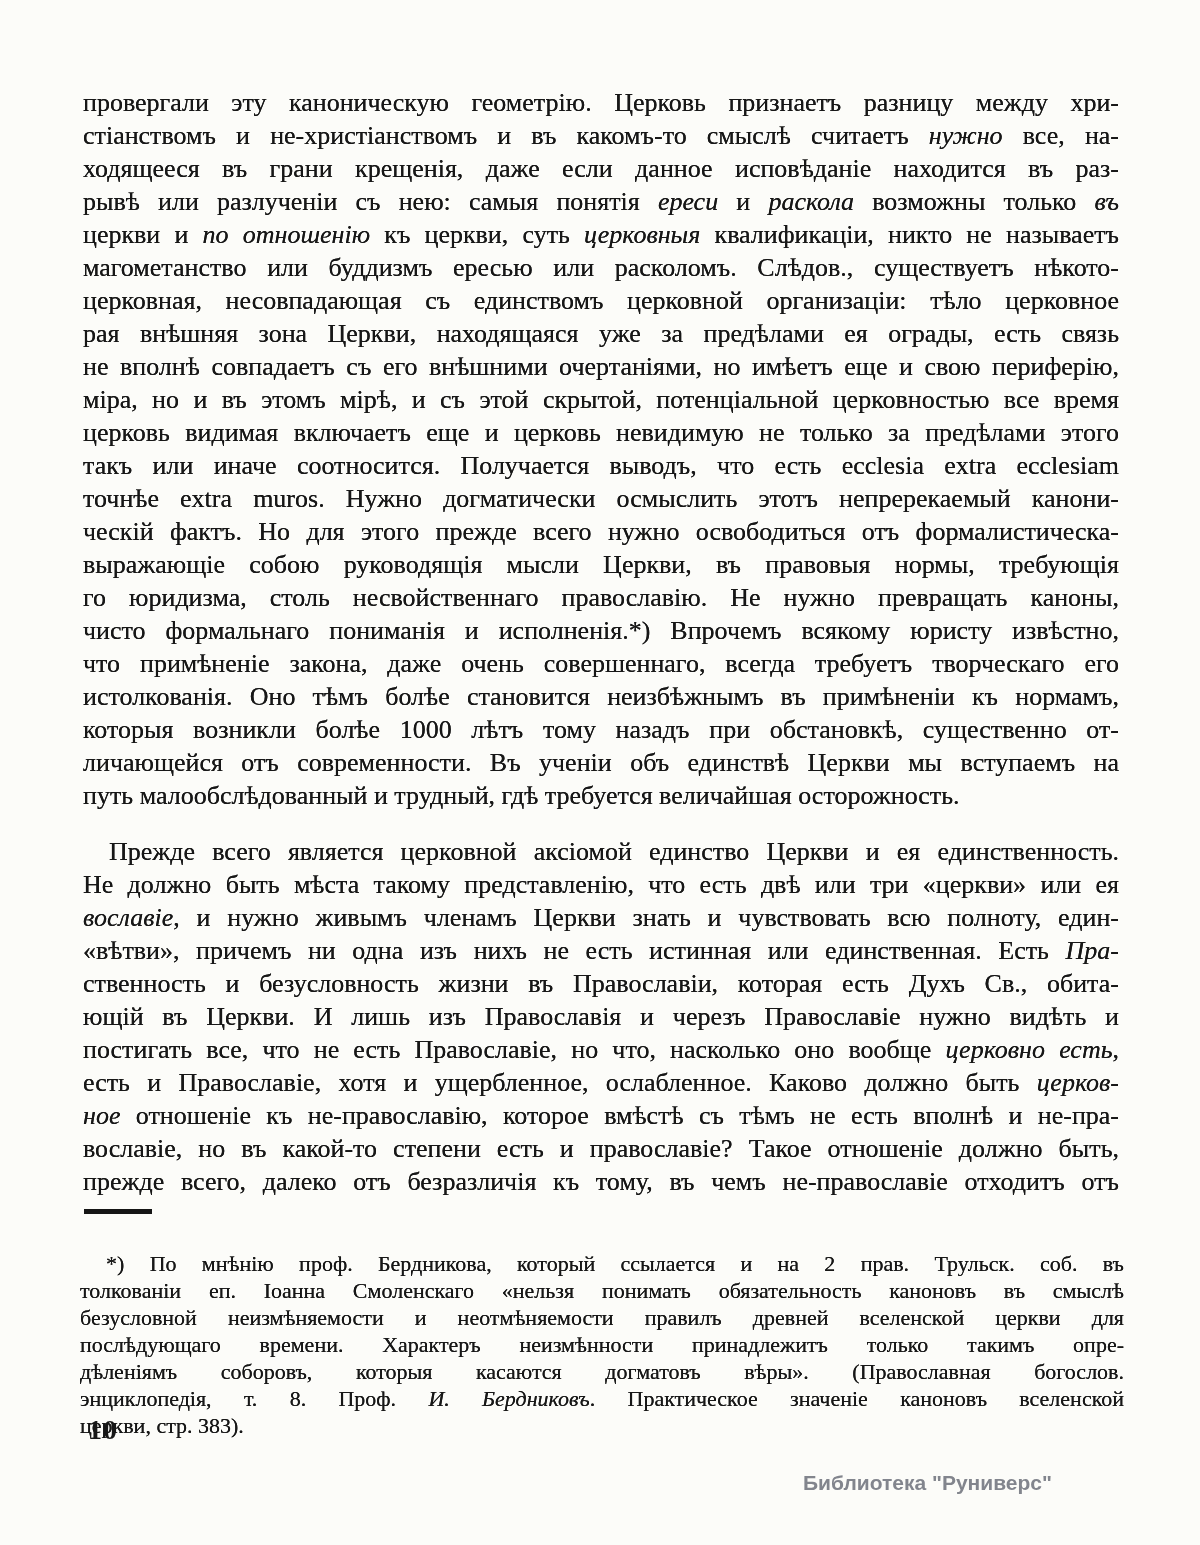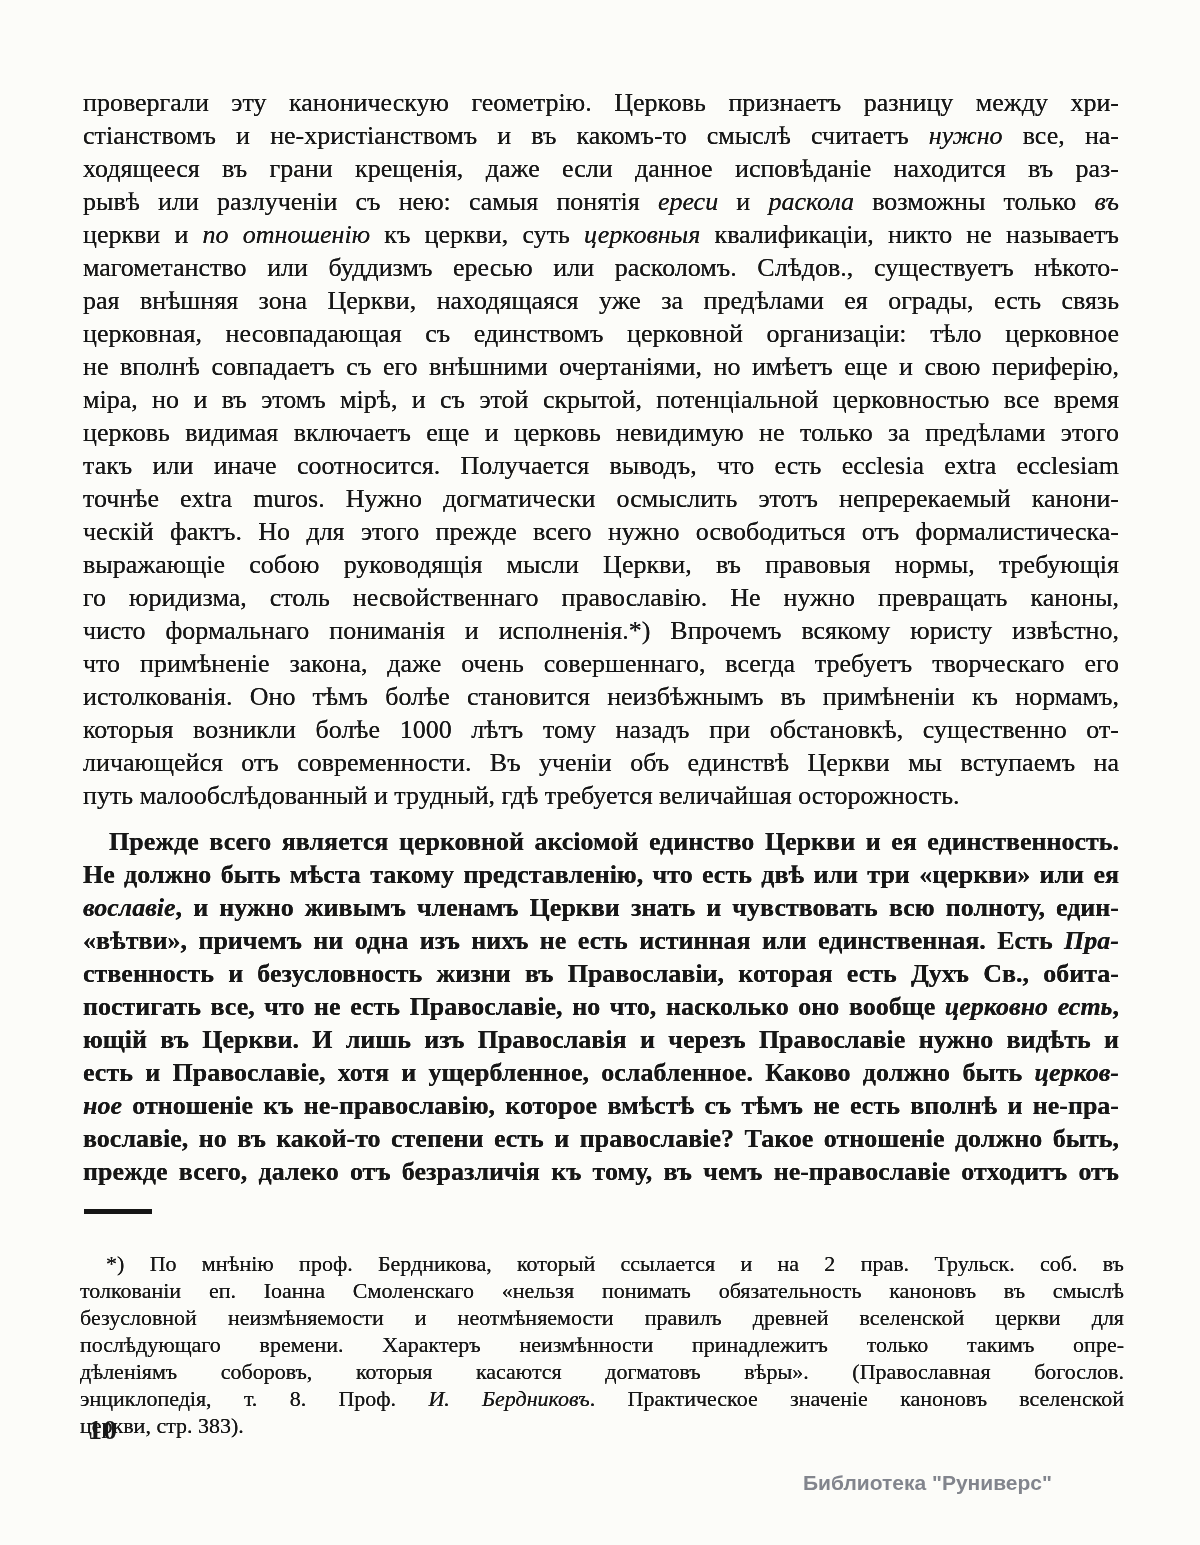--- a/index.html
+++ b/index.html
@@ -21,21 +21,21 @@
     line-height: 33px;
     text-shadow: 0 0 0.6px currentColor;
   }
   .line {
     text-align: justify;
     text-align-last: justify;
   }
   .line.last { text-align-last: left; }
   .line.indent { text-indent: 26px; }
   .it { font-style: italic; }
-  .para2 { margin-top: 13px; font-weight: bold; }
+  .para2 { margin-top: 23px; }
   .foot-rule {
     position: absolute;
     left: 84px;
     top: 1209px;
     width: 68px;
     height: 5px;
     background: #151515;
   }
   .footnote {
     position: absolute;
@@ -70,22 +70,22 @@
 
 <div class="page">
   <div class="body-text">
     <div class="para">
         <div class="line"><span>провергали эту каноническую геометрію. Церковь признаетъ разницу между хри-</span></div>
         <div class="line"><span>стіанствомъ и не-христіанствомъ и въ какомъ-то смыслѣ считаетъ </span><span class="it">нужно</span><span> все, на-</span></div>
         <div class="line"><span>ходящееся въ грани крещенія, даже если данное исповѣданіе находится въ раз-</span></div>
         <div class="line"><span>рывѣ или разлученіи съ нею: самыя понятія </span><span class="it">ереси</span><span> и </span><span class="it">раскола</span><span> возможны только </span><span class="it">въ</span></div>
         <div class="line"><span>церкви и </span><span class="it">по отношенію</span><span> къ церкви, суть </span><span class="it">церковныя</span><span> квалификаціи, никто не называетъ</span></div>
         <div class="line"><span>магометанство или буддизмъ ересью или расколомъ. Слѣдов., существуетъ нѣкото-</span></div>
+        <div class="line"><span>церковная, несовпадающая съ единствомъ церковной организаціи: тѣло церковное</span></div>
         <div class="line"><span>рая внѣшняя зона Церкви, находящаяся уже за предѣлами ея ограды, есть связь</span></div>
-        <div class="line"><span>церковная, несовпадающая съ единствомъ церковной организаціи: тѣло церковное</span></div>
         <div class="line"><span>не вполнѣ совпадаетъ съ его внѣшними очертаніями, но имѣетъ еще и свою периферію,</span></div>
         <div class="line"><span>міра, но и въ этомъ мірѣ, и съ этой скрытой, потенціальной церковностью все время</span></div>
         <div class="line"><span>церковь видимая включаетъ еще и церковь невидимую не только за предѣлами этого</span></div>
         <div class="line"><span>такъ или иначе соотносится. Получается выводъ, что есть ecclesia extra ecclesiam</span></div>
         <div class="line"><span>точнѣе extra muros. Нужно догматически осмыслить этотъ непререкаемый канони-</span></div>
         <div class="line"><span>ческій фактъ. Но для этого прежде всего нужно освободиться отъ формалистическа-</span></div>
         <div class="line"><span>выражающіе собою руководящія мысли Церкви, въ правовыя нормы, требующія</span></div>
         <div class="line"><span>го юридизма, столь несвойственнаго православію. Не нужно превращать каноны,</span></div>
         <div class="line"><span>чисто формальнаго пониманія и исполненія.*) Впрочемъ всякому юристу извѣстно,</span></div>
         <div class="line"><span>что примѣненіе закона, даже очень совершеннаго, всегда требуетъ творческаго его</span></div>
@@ -93,22 +93,22 @@
         <div class="line"><span>которыя возникли болѣе 1000 лѣтъ тому назадъ при обстановкѣ, существенно от-</span></div>
         <div class="line"><span>личающейся отъ современности. Въ ученіи объ единствѣ Церкви мы вступаемъ на</span></div>
         <div class="line last"><span>путь малообслѣдованный и трудный, гдѣ требуется величайшая осторожность.</span></div>
       </div>
     <div class="para para2">
         <div class="line indent"><span>Прежде всего является церковной аксіомой единство Церкви и ея единственность.</span></div>
         <div class="line"><span>Не должно быть мѣста такому представленію, что есть двѣ или три «церкви» или ея</span></div>
         <div class="line"><span class="it">вославіе</span><span>, и нужно живымъ членамъ Церкви знать и чувствовать всю полноту, един-</span></div>
         <div class="line"><span>«вѣтви», причемъ ни одна изъ нихъ не есть истинная или единственная. Есть </span><span class="it">Пра-</span></div>
         <div class="line"><span>ственность и безусловность жизни въ Православіи, которая есть Духъ Св., обита-</span></div>
+        <div class="line"><span>ющій въ Церкви. И лишь изъ Православія и черезъ Православіе нужно видѣть и</span></div>
         <div class="line"><span>постигать все, что не есть Православіе, но что, насколько оно вообще </span><span class="it">церковно есть</span><span>,</span></div>
-        <div class="line"><span>ющій въ Церкви. И лишь изъ Православія и черезъ Православіе нужно видѣть и</span></div>
         <div class="line"><span>есть и Православіе, хотя и ущербленное, ослабленное. Каково должно быть </span><span class="it">церков-</span></div>
         <div class="line"><span class="it">ное</span><span> отношеніе къ не-православію, которое вмѣстѣ съ тѣмъ не есть вполнѣ и не-пра-</span></div>
         <div class="line"><span>вославіе, но въ какой-то степени есть и православіе? Такое отношеніе должно быть,</span></div>
         <div class="line"><span>прежде всего, далеко отъ безразличія къ тому, въ чемъ не-православіе отходитъ отъ</span></div>
       </div>
   </div>
   <div class="foot-rule"></div>
   <div class="footnote">
       <div class="line indent"><span>*) По мнѣнію проф. Бердникова, который ссылается и на 2 прав. Трульск. соб. въ</span></div>
       <div class="line"><span>толкованіи еп. Іоанна Смоленскаго «нельзя понимать обязательность каноновъ въ смыслѣ</span></div>

